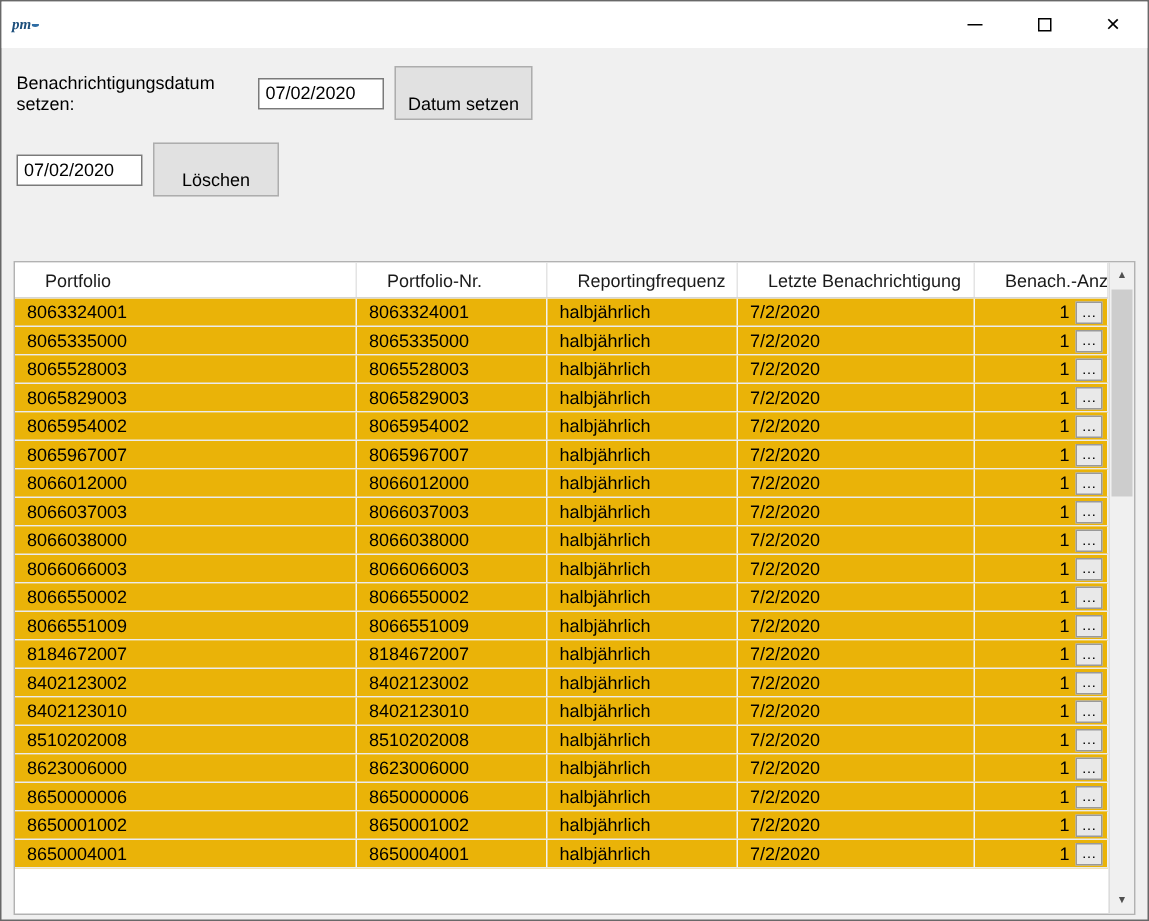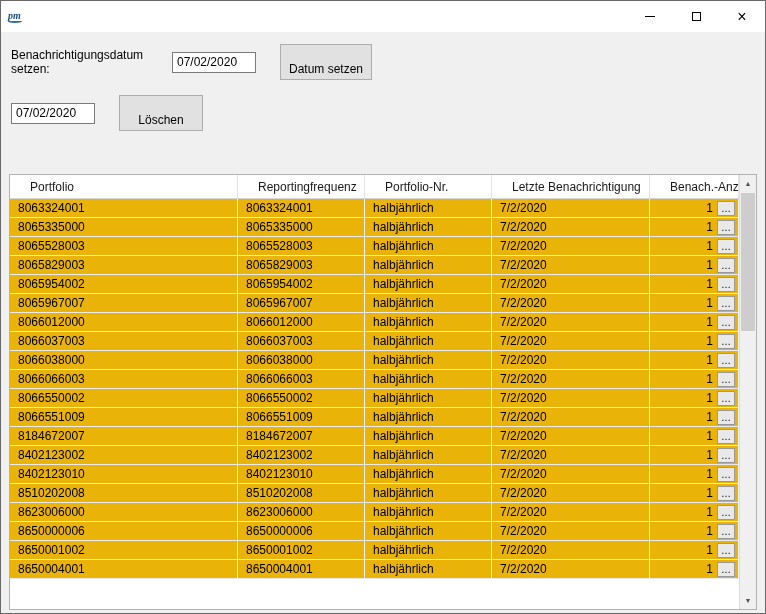--- a/index.html
+++ b/index.html
@@ -4,36 +4,36 @@
 <style>
   * { margin:0; padding:0; box-sizing:border-box; }
   html,body { background:#cfcfcf; font-family:"Liberation Sans", sans-serif; }
   .dialog {
     width:766px; height:614px; background:#f0f0f0;
     border:1px solid #686868; display:flex; flex-direction:column;
     position:relative; overflow:hidden;
   }
   
   .titlebar { height:31px; background:#ffffff; display:flex; align-items:center; padding-left:7px; flex:0 0 auto; }
-  .app-icon { width:18px; height:16px; margin-right:5px; display:flex; flex-direction:column; justify-content:center; }
+  .app-icon { width:18px; height:16px; margin-right:5px; display:flex; flex-direction:row; align-items:center; justify-content:center; }
   .app-icon .pm { color:#1d4f7c; font-size:10px; font-weight:bold; font-style:italic; line-height:9px; font-family:"Liberation Serif", serif; }
   .app-icon .wave { width:14px; height:3px; border-bottom:2px solid #2e6da4; border-radius:50%; }
   .title-text { font-size:12px; color:#000; }
   .win-buttons { margin-left:auto; display:flex; height:100%; }
   .win-btn { width:46px; height:100%; display:flex; align-items:center; justify-content:center; cursor:default; }
   .glyph-min { width:10px; height:1px; background:#000; }
   .glyph-max { width:9px; height:9px; border:1px solid #000; }
   .glyph-close { font-size:16px; line-height:16px; color:#000; font-weight:normal; }
   
   .form-area { padding:12px 10px 0 10px; flex:0 0 auto; }
   .form-row { display:flex; align-items:center; margin-bottom:15px; }
   .form-row label { width:161px; font-size:12px; color:#000; }
   .textbox {
     width:84px; height:21px; border:1px solid #7a7a7a; background:#fff;
-    font-size:12px; font-family:inherit; padding:1px 4px; margin-right:24px;
+    font-size:12px; font-family:inherit; padding:1px 4px; margin-right:7px;
   }
   .btn {
     height:22px; min-width:84px; background:#e1e1e1; border:1px solid #adadad;
     font-size:12px; font-family:inherit; color:#000; padding:17px 8px; cursor:default;
   }
   
   .grid {
     height:436px; margin:28px 8px 0 8px; border:1px solid #b2b2b2;
     background:#fff; display:flex; flex:0 0 auto; overflow:hidden;
   }
@@ -101,22 +101,22 @@
     <div class="form-row">
       <input class="textbox" type="text" value="07/02/2020" style="">
       <button class="btn">Löschen</button>
     </div>
   </div>
 
   <div class="grid">
     <div class="grid-main">
       <div class="grid-header">
         <div class="hcell c0">Portfolio</div>
+        <div class="hcell c1">Portfolio-Nr.</div>
         <div class="hcell c2">Reportingfrequenz</div>
-        <div class="hcell c1">Portfolio-Nr.</div>
         <div class="hcell c3">Letzte Benachrichtigung</div>
         <div class="hcell c4" style="justify-content:flex-start;">Benach.-Anzahl</div>
       </div>
       <div class="grid-body">
   <div class="row">
     <div class="cell c0">8063324001</div>
     <div class="cell c1">8063324001</div>
     <div class="cell c2">halbjährlich</div>
     <div class="cell c3">7/2/2020</div>
     <div class="cell c4">

